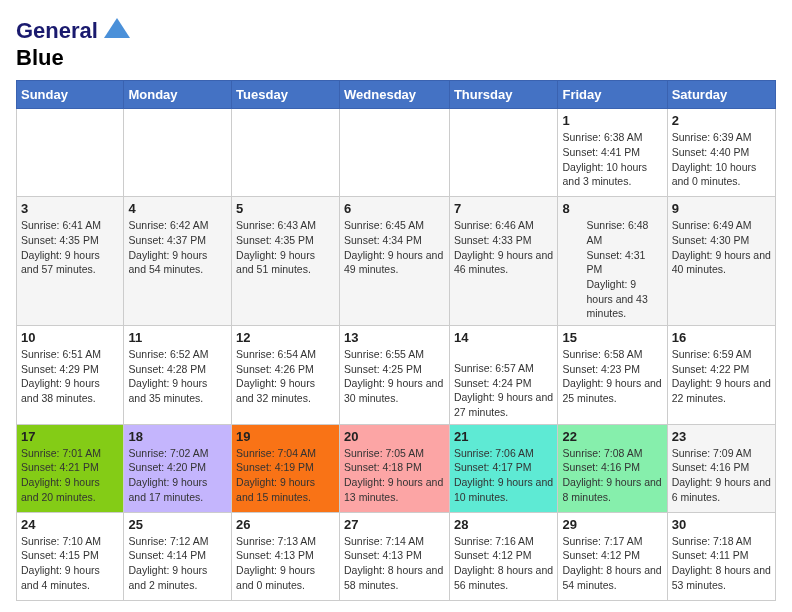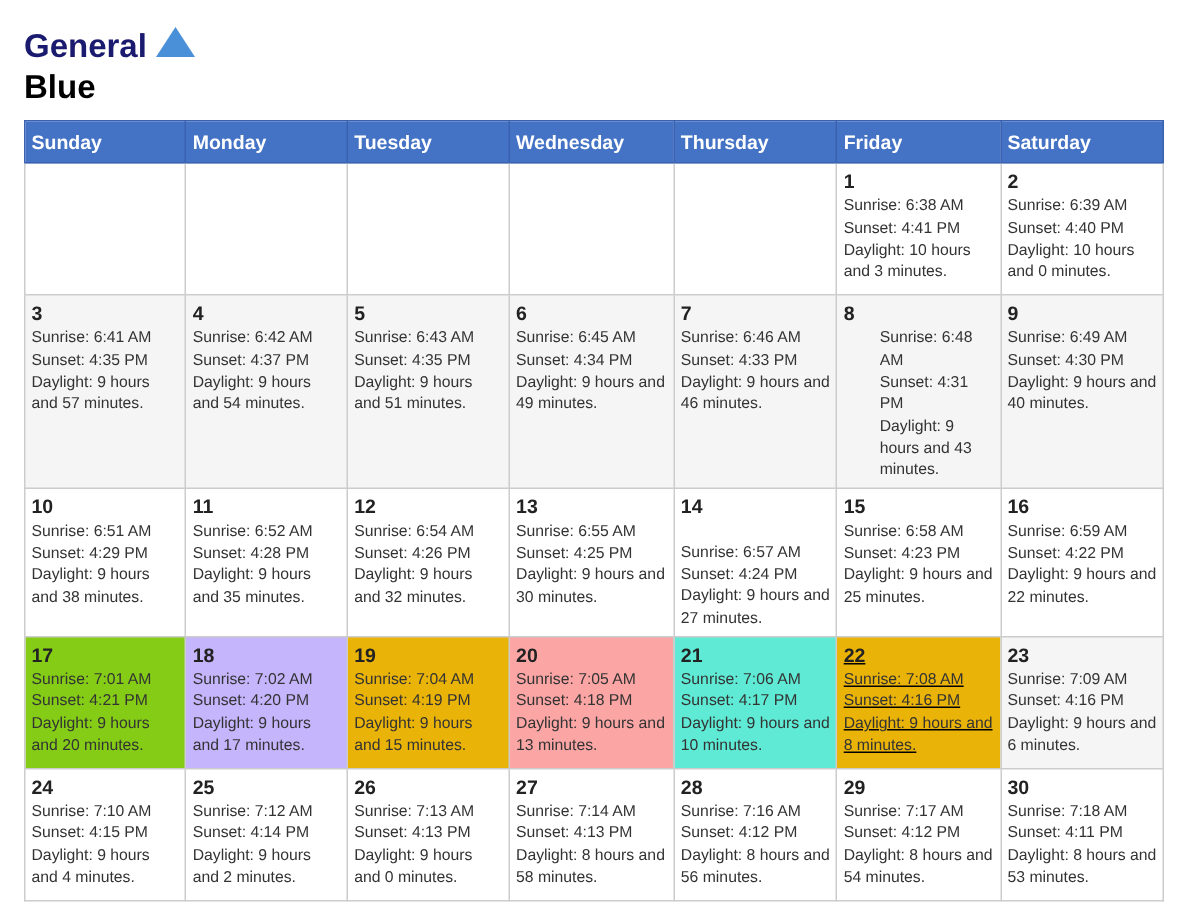--- a/index.html
+++ b/index.html
@@ -233,39 +233,39 @@
           <div class="day-info" style="white-space: pre-line;">Sunrise: 7:01 AM
 Sunset: 4:21 PM
 Daylight: 9 hours and 20 minutes.</div>
         </td>
         <td style="background: #c4b5fd;">
           <span class="day-number">18</span>
           <div class="day-info" style="white-space: pre-line;">Sunrise: 7:02 AM
 Sunset: 4:20 PM
 Daylight: 9 hours and 17 minutes.</div>
         </td>
-        <td style="background: #eab308;">
+        <td style="background: #f97316;">
           <span class="day-number">19</span>
           <div class="day-info" style="white-space: pre-line;">Sunrise: 7:04 AM
 Sunset: 4:19 PM
 Daylight: 9 hours and 15 minutes.</div>
         </td>
         <td style="background: #fca5a5;">
           <span class="day-number">20</span>
           <div class="day-info" style="white-space: pre-line;">Sunrise: 7:05 AM
 Sunset: 4:18 PM
 Daylight: 9 hours and 13 minutes.</div>
         </td>
         <td style="background: #5eead4;">
           <span class="day-number">21</span>
           <div class="day-info" style="white-space: pre-line;">Sunrise: 7:06 AM
 Sunset: 4:17 PM
 Daylight: 9 hours and 10 minutes.</div>
         </td>
-        <td style="background: #eab308; text-decoration: underline;">
+        <td style="background: #86efac;">
           <span class="day-number">22</span>
           <div class="day-info" style="white-space: pre-line;">Sunrise: 7:08 AM
 Sunset: 4:16 PM
 Daylight: 9 hours and 8 minutes.</div>
         </td>
         <td style="background: rgb(245, 245, 245);">
           <span class="day-number">23</span>
           <div class="day-info" style="white-space: pre-line;">Sunrise: 7:09 AM
 Sunset: 4:16 PM
 Daylight: 9 hours and 6 minutes.</div>

